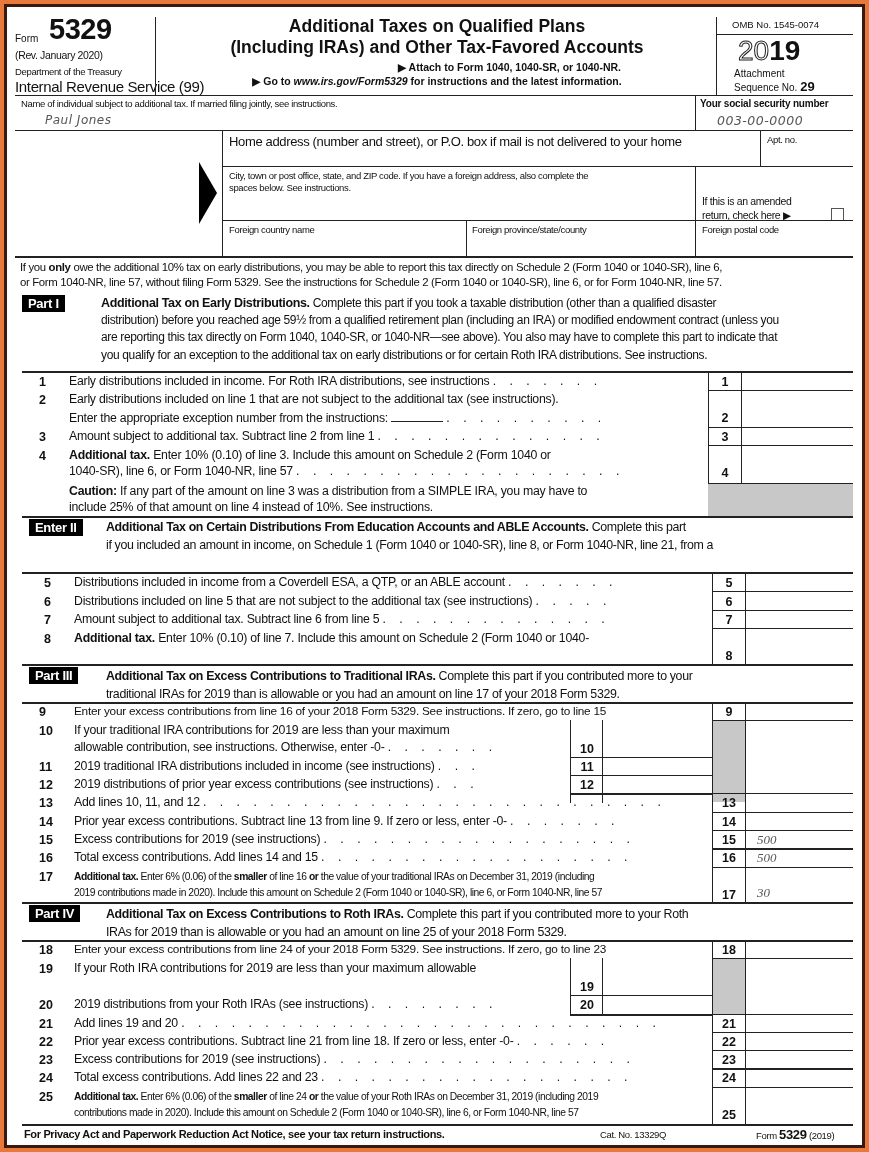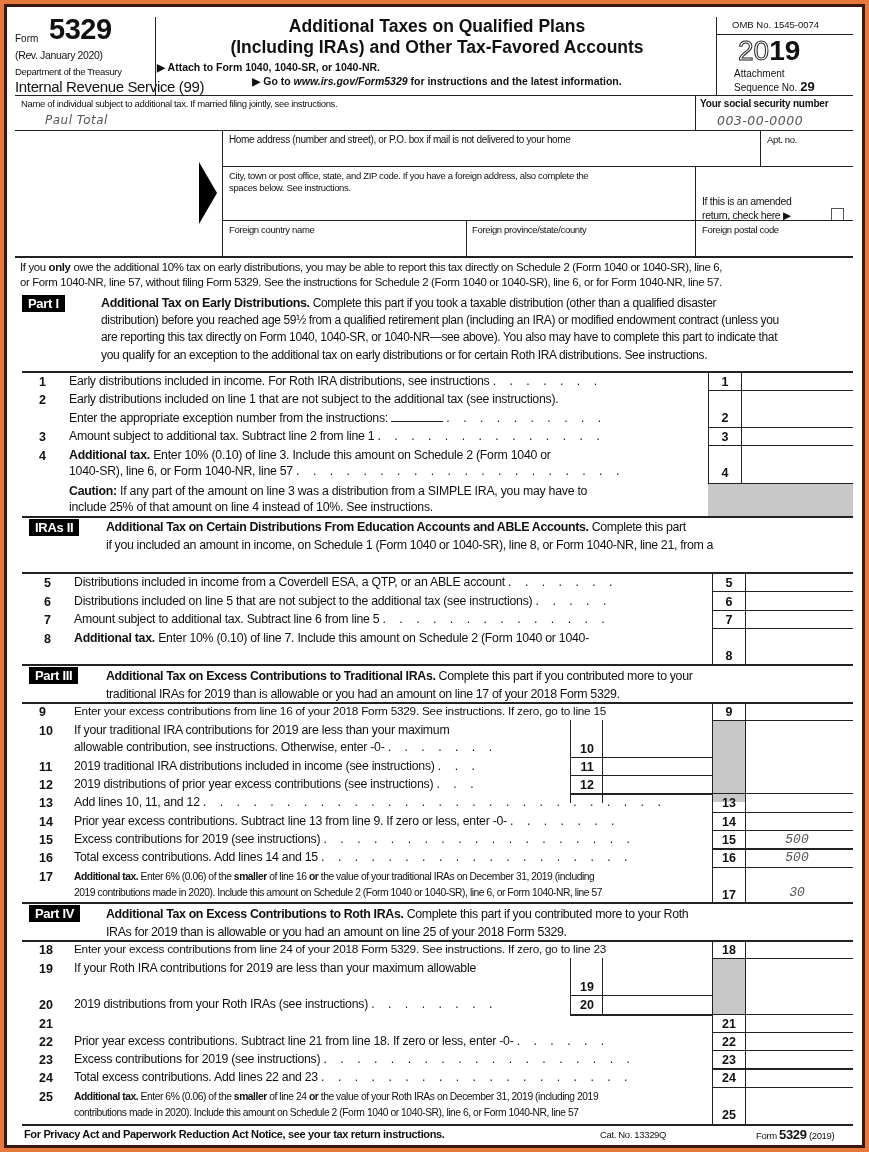--- a/index.html
+++ b/index.html
@@ -10,21 +10,21 @@
 .abs{position:absolute}
 .hl{position:absolute;height:0;border-top:1px solid #222}
 .hl2{position:absolute;height:0;border-top:2px solid #222}
 .vl{position:absolute;width:0;border-left:1px solid #222}
 .narrow{font-family:"Liberation Sans",sans-serif;font-stretch:condensed;letter-spacing:-0.35px}
 .hand{font-family:"DejaVu Sans",sans-serif;font-style:italic;font-weight:300;color:#555;letter-spacing:0.5px}
 .part-tag{position:absolute;background:#000;color:#fff;font-weight:bold;font-size:13px;padding:1px 6px;letter-spacing:-0.3px}
 .ln{position:absolute;font-weight:bold;font-size:12.5px}
 .lt{position:absolute;font-size:12.3px;letter-spacing:-0.25px;white-space:nowrap}
 .box-num{position:absolute;font-weight:bold;font-size:12.5px;text-align:center;width:30px}
-.val{position:absolute;font-family:Liberation Mono, monospace;font-style:italic;color:#555;font-size:13px;text-align:center;width:80px}
+.val{position:absolute;font-family:Liberation Serif, serif;font-style:italic;color:#555;font-size:13px;text-align:left;width:80px}
 .shade{position:absolute;background:#c8c8c8}
 .dots{letter-spacing:5px}
 .checkbox{position:absolute;width:13px;height:13px;border:1px solid #555;background:#fff}
 </style>
 </head>
 <body>
 
 <div class="frame">
 <div class="page">
 
@@ -32,45 +32,45 @@
   <div class="abs" style="left:42px;top:6px;font-size:29px;font-weight:900;letter-spacing:-0.5px">5329</div>
   <div class="abs narrow" style="left:8px;top:42px;font-size:10.5px">(Rev. January 2020)</div>
   <div class="abs narrow" style="left:8px;top:59px;font-size:9.5px">Department of the Treasury</div>
   <div class="abs narrow" style="left:8px;top:71px;font-size:15px">Internal Revenue Service (99)</div>
   <div class="vl" style="left:148px;top:10px;height:78px"></div>
 
   <div class="abs" style="left:150px;top:9px;width:560px;text-align:center;font-size:17.5px;font-weight:bold;line-height:21px">
     <div>Additional Taxes on Qualified Plans</div>
     <div>(Including IRAs) and Other Tax-Favored Accounts</div>
   </div>
-  <div class="abs" style="left:150px;top:54px;width:464px;text-align:left;font-size:10.5px;font-weight:bold">▶ Attach to Form 1040, 1040-SR, or 1040-NR.</div>
+  <div class="abs" style="left:150px;top:54px;width:464px;text-align:right;font-size:10.5px;font-weight:bold">▶ Attach to Form 1040, 1040-SR, or 1040-NR.</div>
   <div class="abs" style="left:150px;top:68px;width:560px;text-align:center;font-size:10.5px;font-weight:bold"><span>▶ Go to </span><i>www.irs.gov/Form5329</i><span> for instructions and the latest information.</span></div>
 
   <div class="vl" style="left:709px;top:10px;height:78px"></div>
   <div class="abs" style="left:725px;top:12px;font-size:9.5px">OMB No. 1545-0074</div>
   <div class="hl" style="left:709px;top:27px;width:137px"></div>
   <div class="abs" style="left:731px;top:29px;font-size:28px;line-height:30px"><span style="color:#fff;-webkit-text-stroke:1px #222;font-weight:400">20</span><span style="font-weight:900">19</span></div>
   <div class="abs" style="left:727px;top:62px;font-size:10px;line-height:10px">Attachment</div>
   <div class="abs" style="left:727px;top:72px;font-size:10px"><span>Sequence No.</span> <b style="font-size:13px">29</b></div>
 
   <div class="hl" style="left:8px;top:88px;width:838px"></div>
 
   <div class="abs narrow" style="left:14px;top:91px;font-size:9.5px">Name of individual subject to additional tax. If married filing jointly, see instructions.</div>
-  <div class="abs hand" style="left:38px;top:106px;font-size:12px">Paul Total</div>
+  <div class="abs hand" style="left:38px;top:106px;font-size:12px">Paul Jones</div>
   <div class="vl" style="left:688px;top:88px;height:35px"></div>
   <div class="abs" style="left:693px;top:91px;font-size:10px;font-weight:bold;letter-spacing:-0.2px">Your social security number</div>
   <div class="abs hand" style="left:710px;top:106px;font-size:12.5px">003-00-0000</div>
   <div class="hl" style="left:8px;top:123px;width:838px"></div>
 
   <svg class="abs" style="left:192px;top:155px" width="18" height="62">
         <polygon points="0,0 18,31 0,62" fill="#000"></polygon>
       </svg>
 
   <div class="vl" style="left:215px;top:123px;height:126px"></div>
-  <div class="abs narrow" style="left:222px;top:127px;font-size:10px">Home address (number and street), or P.O. box if mail is not delivered to your home</div>
+  <div class="abs narrow" style="left:222px;top:127px;font-size:13px">Home address (number and street), or P.O. box if mail is not delivered to your home</div>
   <div class="abs" style="left:216px;top:138px;width:535px;height:20px"></div>
   <div class="vl" style="left:753px;top:123px;height:36px"></div>
   <div class="abs narrow" style="left:760px;top:127px;font-size:9.5px">Apt. no.</div>
   <div class="abs" style="left:754px;top:138px;width:90px;height:20px"></div>
   <div class="hl" style="left:215px;top:159px;width:631px"></div>
 
   <div class="abs narrow" style="left:222px;top:163px;font-size:9.5px;line-height:11.5px">
     <div>City, town or post office, state, and ZIP code. If you have a foreign address, also complete the</div>
     <div>spaces below. See instructions.</div>
   </div>
@@ -133,21 +133,21 @@
   <div class="lt narrow" style="left:62px;top:457px"><span>1040-SR), line 6, or Form 1040-NR, line 57</span> <span class="dots">. . . . . . . . . . . . . . . . . . . .</span></div>
   <div class="box-num" style="left:703px;top:459px">4</div>
   <div class="val" style="left:755px;top:459px"></div>
 
   <div class="shade" style="left:701px;top:476px;width:145px;height:33px"></div>
   <div class="hl" style="left:701px;top:476px;width:145px"></div>
   <div class="lt narrow" style="left:62px;top:477px"><b>Caution:</b><span> If any part of the amount on line 3 was a distribution from a SIMPLE IRA, you may have  to</span></div>
   <div class="lt narrow" style="left:62px;top:493px">include 25% of that amount on line 4 instead of 10%. See instructions.</div>
   <div class="hl2" style="left:15px;top:509px;width:831px"></div>
 
-  <div class="part-tag" style="left:22px;top:512px">IRAs II</div>
+  <div class="part-tag" style="left:22px;top:512px">Enter II</div>
   <div class="abs narrow" style="left:99px;top:512px;font-size:12.4px;line-height:17.5px;white-space:nowrap">
     <div><b>Additional Tax on Certain Distributions From Education Accounts and ABLE Accounts.</b><span> Complete this part</span></div>
     <div>if you included an amount in income, on Schedule 1 (Form 1040 or 1040-SR), line 8, or Form 1040-NR, line 21, from a</div>
   </div>
   <div class="hl2" style="left:15px;top:565px;width:831px"></div>
   <div class="vl" style="left:705px;top:565px;height:92px"></div>
   <div class="vl" style="left:738px;top:565px;height:92px"></div>
 
   <div class="ln" style="left:37px;top:569px">5</div>
   <div class="lt narrow" style="left:67px;top:568px"><span>Distributions included in income from a Coverdell ESA, a QTP, or an ABLE account</span> <span class="dots">. . . . . . .</span></div>
@@ -269,20 +269,21 @@
   <div class="hl" style="left:563px;top:988px;width:143px"></div>
 
   <div class="ln" style="left:32px;top:991px">20</div>
   <div class="lt narrow" style="left:67px;top:990px"><span>2019 distributions from your Roth IRAs (see instructions)</span> <span class="dots">. . . . . . . .</span></div>
   <div class="box-num" style="left:565px;top:991px">20</div>
   <div class="val" style="left:620px;top:991px"></div>
   <div class="hl2" style="left:563px;top:1007px;width:143px"></div>
 
   <div class="hl" style="left:705px;top:1007px;width:141px"></div>
   <div class="ln" style="left:32px;top:1010px">21</div>
+  <div class="lt narrow" style="left:67px;top:1009px"><span>Add lines 19 and 20</span> <span class="dots">. . . . . . . . . . . . . . . . . . . . . . . . . . . . .</span></div>
   <div class="box-num" style="left:707px;top:1010px">21</div>
   <div class="val" style="left:759px;top:1010px"></div>
   <div class="hl" style="left:705px;top:1025px;width:141px"></div>
 
   <div class="ln" style="left:32px;top:1028px">22</div>
   <div class="lt narrow" style="left:67px;top:1027px"><span>Prior year excess contributions. Subtract line 21 from line 18. If zero or less, enter -0-</span> <span class="dots">. . . . . .</span></div>
   <div class="box-num" style="left:707px;top:1028px">22</div>
   <div class="val" style="left:759px;top:1028px"></div>
   <div class="hl" style="left:705px;top:1043px;width:141px"></div>
 

